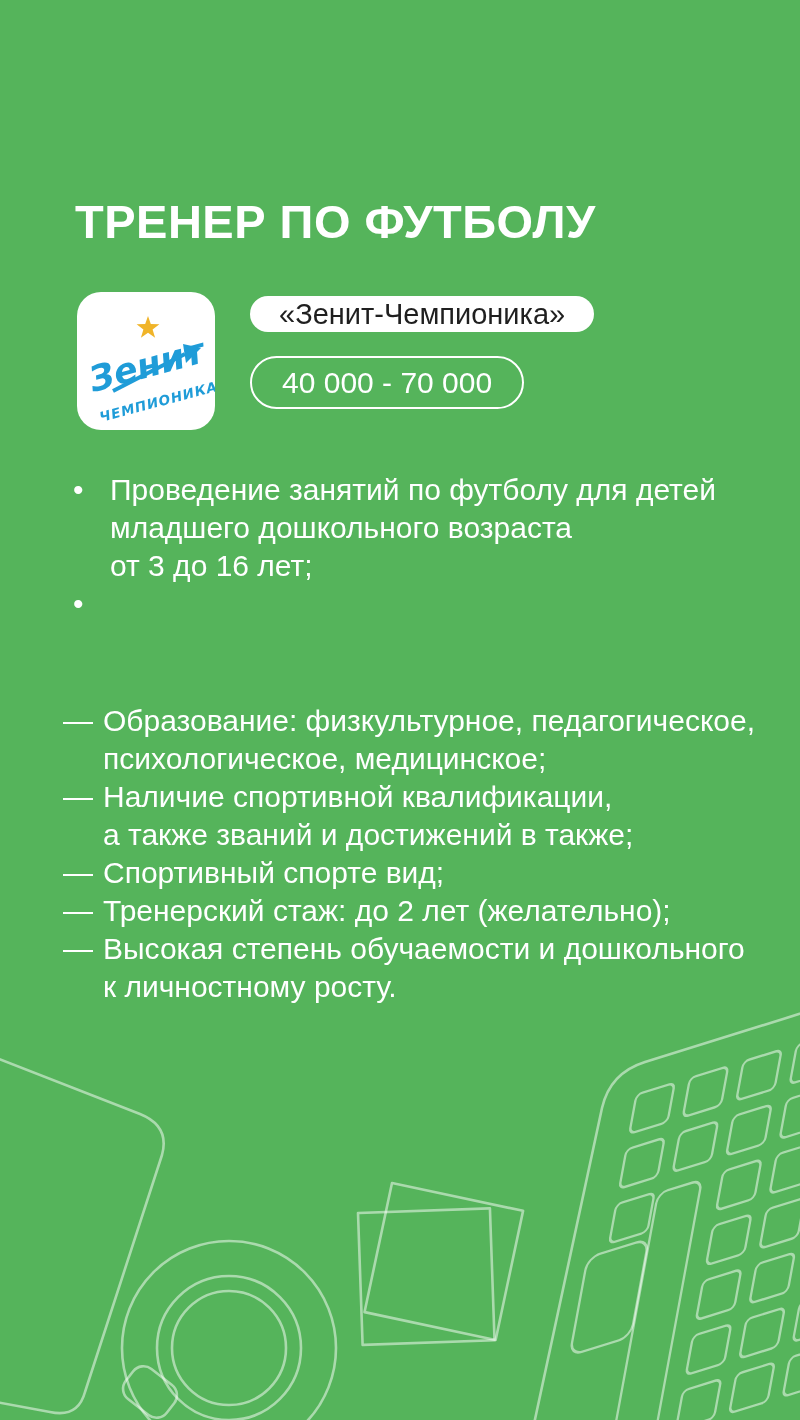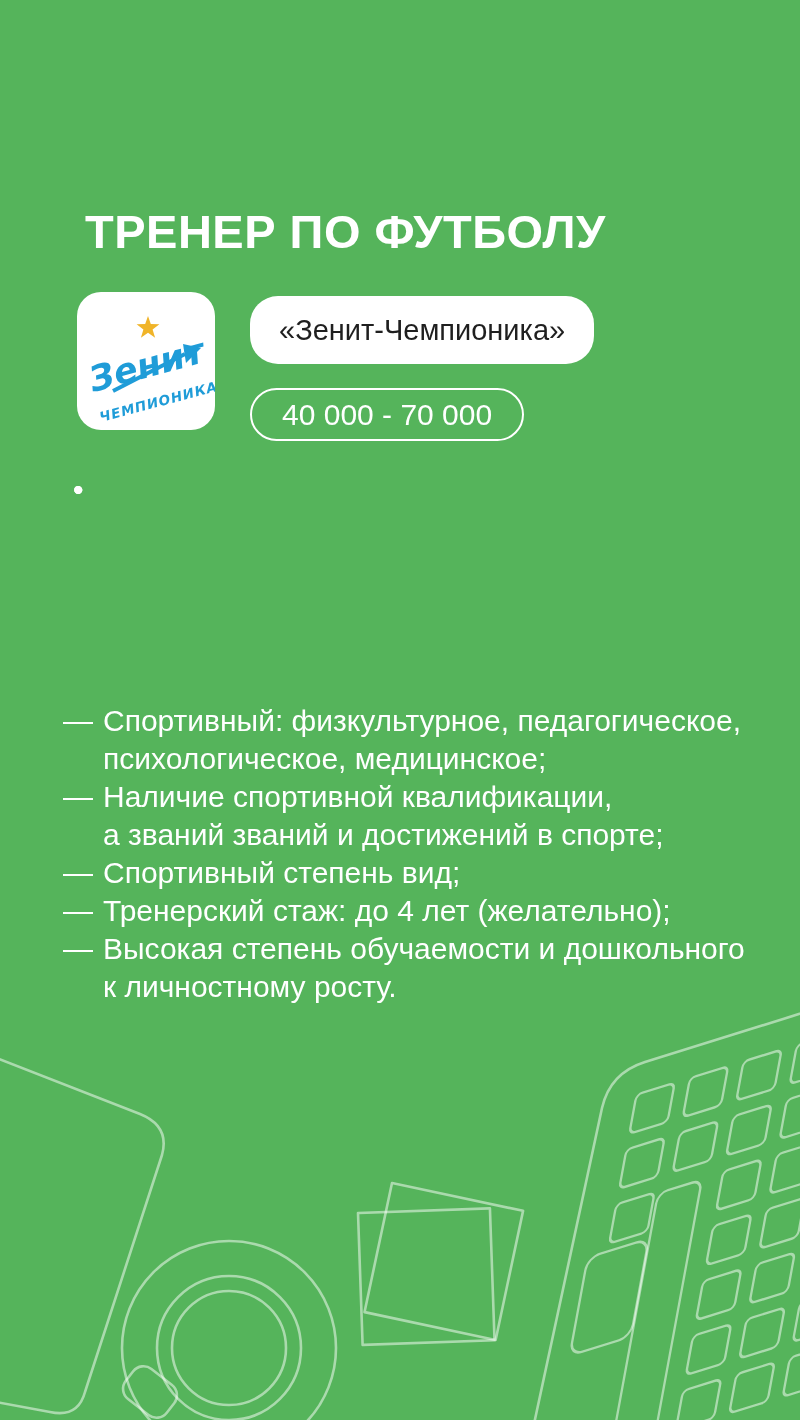--- a/index.html
+++ b/index.html
@@ -5,33 +5,33 @@
   html,body{margin:0;padding:0}
   body{
     width:800px;height:1420px;position:relative;overflow:hidden;
     background:#55b45b;color:#ffffff;
     font-family:"Liberation Sans",sans-serif;
   }
   .deco-svg{position:absolute;left:0;top:0;z-index:0;display:block}
   .content{position:absolute;inset:0;z-index:1}
 
   .page-title{
-    position:absolute;left:75px;top:194px;margin:10px;
+    position:absolute;left:75px;top:194px;margin:0;
     font-size:47px;font-weight:700;letter-spacing:.5px;line-height:56px;color:#fff;
   }
 
   .badges-row{position:absolute;left:77px;top:292px;display:flex;align-items:flex-start}
   .logo-card{
     width:138px;height:138px;background:#ffffff;border-radius:24px;flex:0 0 auto;
   }
   .logo-card svg{display:block}
   .pills{margin-left:35px;display:flex;flex-direction:column;align-items:flex-start}
   .pill{display:inline-flex;align-items:center;white-space:nowrap;border-radius:28px;box-sizing:border-box}
   .pill-solid{
-    margin-top:4px;height:68px;padding:0 29px;background:#ffffff;color:#1f1f1f;font-size:29px;
+    margin-top:4px;height:36px;padding:0 29px;background:#ffffff;color:#1f1f1f;font-size:29px;
   }
   .pill-outline{
     margin-top:24px;height:53px;padding:8px 30px;border:2.5px solid #ffffff;color:#ffffff;font-size:30px;
   }
 
   ul.plain{list-style:none;margin:0;padding:0;font-size:30px;line-height:38px}
   ul.plain li{position:relative}
   .resp-list{position:absolute;left:70px;top:471px}
   .resp-list li{padding-left:40px}
   .resp-list .marker{position:absolute;left:3px;top:0}
@@ -116,47 +116,50 @@
     </div>
     <div class="pills">
       <div class="pill pill-solid">«Зенит-Чемпионика»</div>
       <div class="pill pill-outline">40 000 - 70 000</div>
     </div>
   </div>
 
   <ul class="plain resp-list">
     <li>
       <span class="marker">•</span>
+      <span class="item-text">Проведение занятий по футболу для детей
+младшего дошкольного возраста
+от 3 до 16 лет;</span>
     </li>
     <li>
       <span class="marker">•</span>
     </li>
   </ul>
 
   <ul class="plain req-list">
     <li>
       <span class="marker">—</span>
-      <span class="item-text">Спортивный: физкультурное, педагогическое,
+      <span class="item-text">Образование: физкультурное, педагогическое,
 психологическое, медицинское;</span>
     </li>
     <li>
       <span class="marker">—</span>
       <span class="item-text">Наличие спортивной квалификации,
-а званий званий и достижений в спорте;</span>
+а также званий и достижений в также;</span>
     </li>
     <li>
       <span class="marker">—</span>
-      <span class="item-text">Спортивный степень вид;</span>
+      <span class="item-text">Спортивный спорте вид;</span>
     </li>
     <li>
       <span class="marker">—</span>
     </li>
     <li>
       <span class="marker">—</span>
-      <span class="item-text">Тренерский стаж: до 4 лет (желательно);</span>
+      <span class="item-text">Тренерский стаж: до 2 лет (желательно);</span>
     </li>
     <li>
       <span class="marker">—</span>
       <span class="item-text">Высокая степень обучаемости и дошкольного
 к личностному росту.</span>
     </li>
   </ul>
 
 </div>
 

